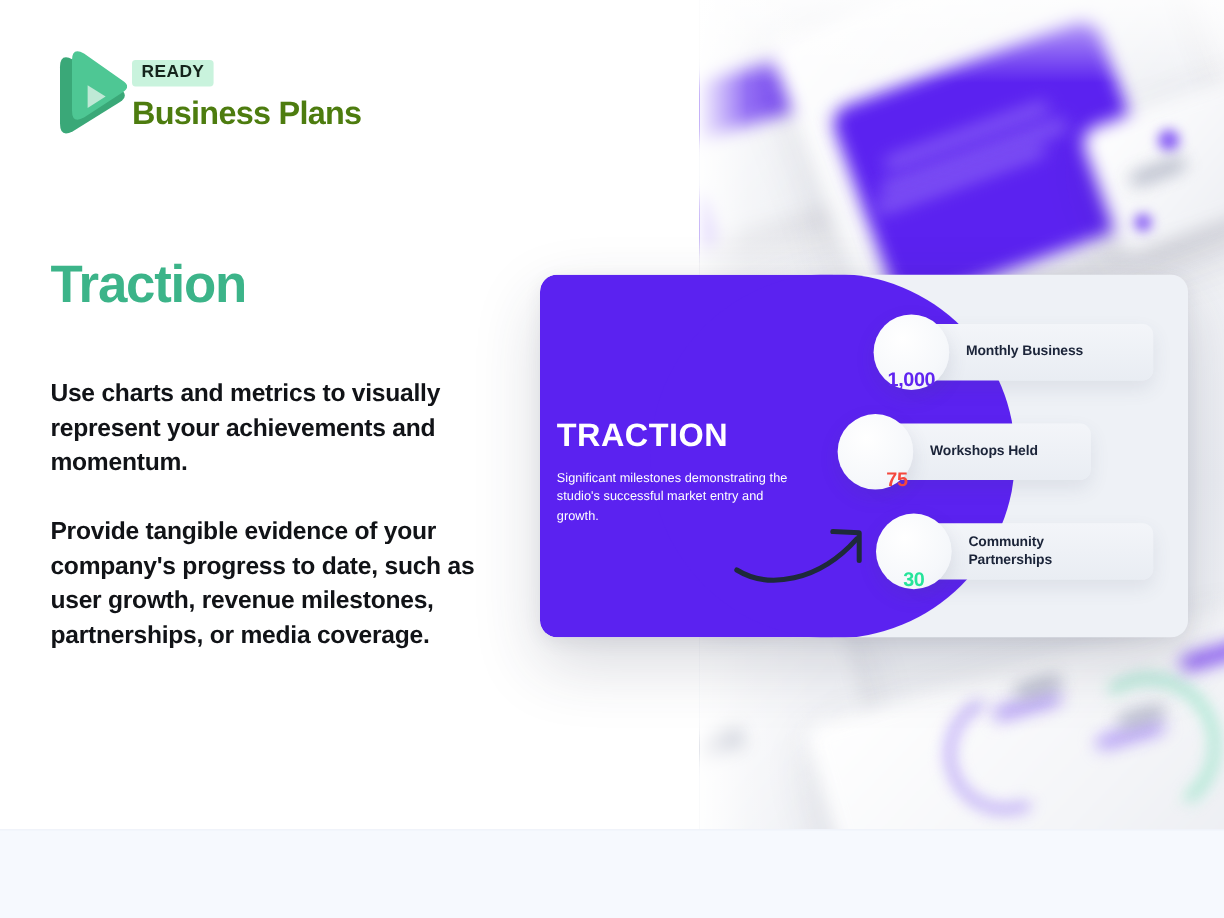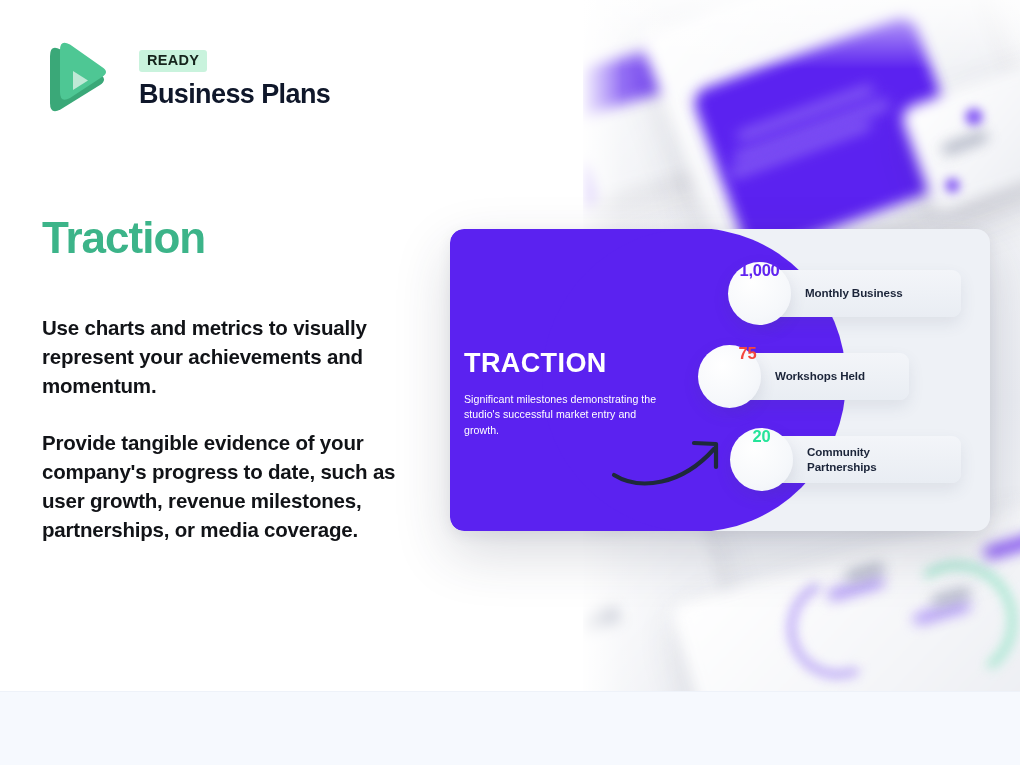--- a/index.html
+++ b/index.html
@@ -65,42 +65,42 @@
   .bg-ring {
     position: absolute;
     border-radius: 50%;
     filter: blur(6px);
   }
   .bg-dot { position: absolute; border-radius: 50%; filter: blur(5px); }
 
   
   .logo-wrap {
     position: absolute; left: 42px; top: 40px;
-    display: flex; align-items: center; gap: 33px;
+    display: flex; align-items: center; gap: 4px;
   }
   .logo-mark { position: relative; width: 64px; height: 78px; }
   .logo-mark svg { display: block; }
   .logo-text { padding-top: 2px; }
   .badge-ready {
     display: inline-block;
     background: #c9f3dd;
     color: #15241c;
     font-size: 14.5px;
     font-weight: 700;
     letter-spacing: .3px;
     padding: 3px 8px 4px 8px;
     border-radius: 3px;
     line-height: 1;
   }
   .brand-name {
     margin-top: 8px;
     font-size: 27px;
     font-weight: 800;
     letter-spacing: -.6px;
-    color: #0f172a;
+    color: #4d7c0f;
     line-height: 1.1;
   }
 
   
   .left-copy { position: absolute; left: 42px; top: 215px; width: 400px; }
   .page-title {
     font-size: 44px;
     font-weight: 800;
     color: #3cb489;
     letter-spacing: -1px;
@@ -193,21 +193,21 @@
     padding-right: 12px;
   }
   .metric .bubble {
     position: absolute;
     left: 0; top: 0;
     width: 63px; height: 63px;
     border-radius: 50%;
     background: radial-gradient(circle at 38% 32%, #ffffff 0%, #f6f8fb 62%, #edf0f6 100%);
     box-shadow: 0 6px 16px rgba(70,78,110,.13);
     display: flex;
-    align-items: flex-start;
+    align-items: flex-end;
     justify-content: center;
     z-index: 2;
   }
   .metric .value {
     font-size: 16.5px;
     font-weight: 800;
     letter-spacing: -.3px;
     line-height: 1;
   }
   .metric .label {
@@ -318,20 +318,20 @@
           <span class="value" style="color:#f4473d;margin-left:36px;">75</span>
         </div>
       </div>
 
       <div class="metric m2">
         <div class="pill">
           <span class="label">Community
 Partnerships</span>
         </div>
         <div class="bubble">
-          <span class="value" style="color:#25e49a;">20</span>
+          <span class="value" style="color:#25e49a;">30</span>
         </div>
       </div>
 
     </div>
   </div>
 
 </div>
 
 </body></html>

